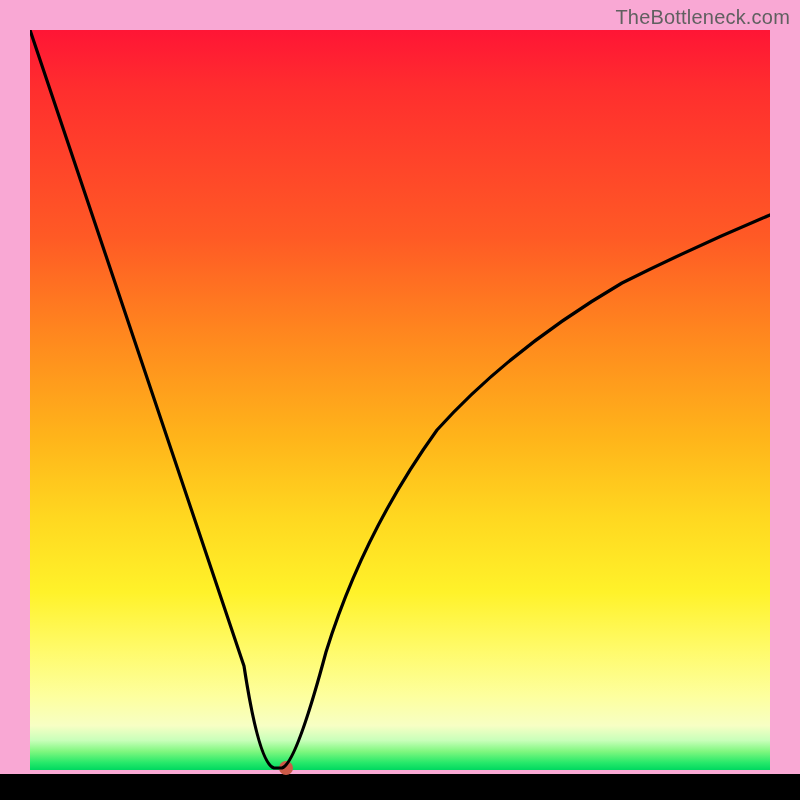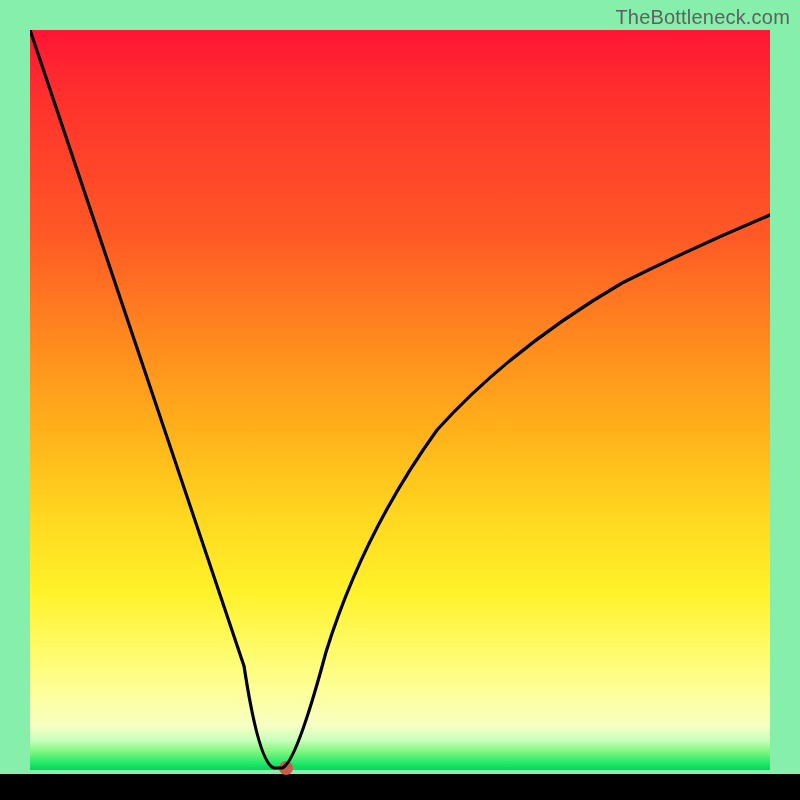--- a/index.html
+++ b/index.html
@@ -8,21 +8,21 @@
     width: 800px;
     height: 800px;
     background: #000;
     overflow: hidden;
     font-family: Arial, Helvetica, sans-serif;
   }
   .frame {
     position: relative;
     width: 800px;
     height: 774px;
-    background: #86efac;
+    background: #f9a8d4;
   }
   .watermark {
     position: absolute;
     top: 6px;
     right: 10px;
     color: #606060;
     font-size: 20px;
     font-weight: 400;
     letter-spacing: 0.2px;
     z-index: 20;

